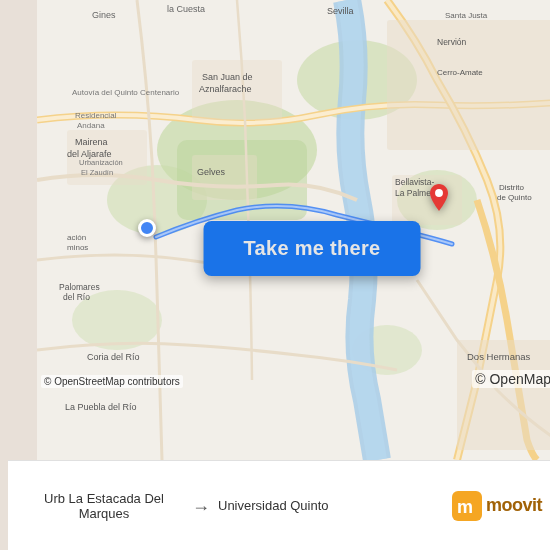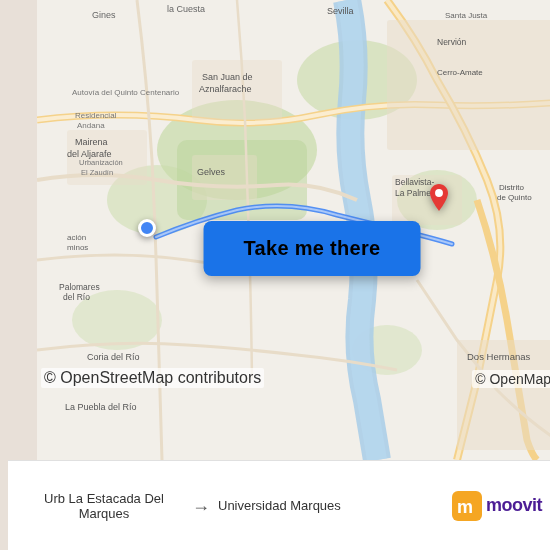--- a/index.html
+++ b/index.html
@@ -33,21 +33,21 @@
     #button-container {
       position: absolute;
       top: 221px;
       left: 50%;
       transform: translateX(-50%);
       z-index: 10;
     }
 
     #take-me-there-btn {
       background: #1a73e8;
-      color: #000000;
+      color: #e5e5e5;
       border: none;
       border-radius: 8px;
       padding: 16px 40px;
       font-size: 20px;
       font-weight: 600;
       cursor: pointer;
       white-space: nowrap;
       box-shadow: 0 4px 12px rgba(0,0,0,0.3);
       letter-spacing: 0.3px;
     }
@@ -74,21 +74,21 @@
       width: 28px;
       height: 36px;
       filter: drop-shadow(0 2px 4px rgba(0,0,0,0.4));
     }
 
     
     #attribution {
       position: absolute;
       bottom: 72px;
       left: 4px;
-      font-size: 16px;
+      font-size: 10px;
       color: #333;
       background: rgba(255,255,255,0.7);
       padding: 1px 3px;
       border-radius: 2px;
     }
 
     #openmaptiles-attr {
       position: absolute;
       bottom: 72px;
       right: 4px;
@@ -151,21 +151,21 @@
     }
 
     #moovit-logo-icon {
       width: 30px;
       height: 30px;
     }
 
     #moovit-text {
       font-size: 18px;
       font-weight: 700;
-      color: #4c1d95;
+      color: #a16207;
       letter-spacing: -0.5px;
     }
   </style>
 </head>
 <body>
 
 <div id="map-container">
 
   <svg id="map-svg" viewBox="0 0 550 460" xmlns="http://www.w3.org/2000/svg">
 
@@ -258,21 +258,21 @@
   </div>
 
   <div id="attribution">© OpenStreetMap contributors</div>
   <div id="openmaptiles-attr">© OpenMapTiles</div>
 </div>
 
 <div id="bottom-bar">
   <div id="route-info">
     <span id="route-origin">Urb La Estacada Del Marques</span>
     <span id="route-arrow">→</span>
-    <span id="route-dest">Universidad Marques</span>
+    <span id="route-dest">Universidad Quinto</span>
   </div>
 
   <div id="moovit-logo">
 
     <svg id="moovit-logo-icon" viewBox="0 0 30 30" xmlns="http://www.w3.org/2000/svg">
       <rect width="30" height="30" rx="6" fill="#f5a623"></rect>
       <text x="5" y="22" font-size="18" font-weight="900" fill="white" font-family="sans-serif">m</text>
     </svg>
     <span id="moovit-text">moovit</span>
   </div>

